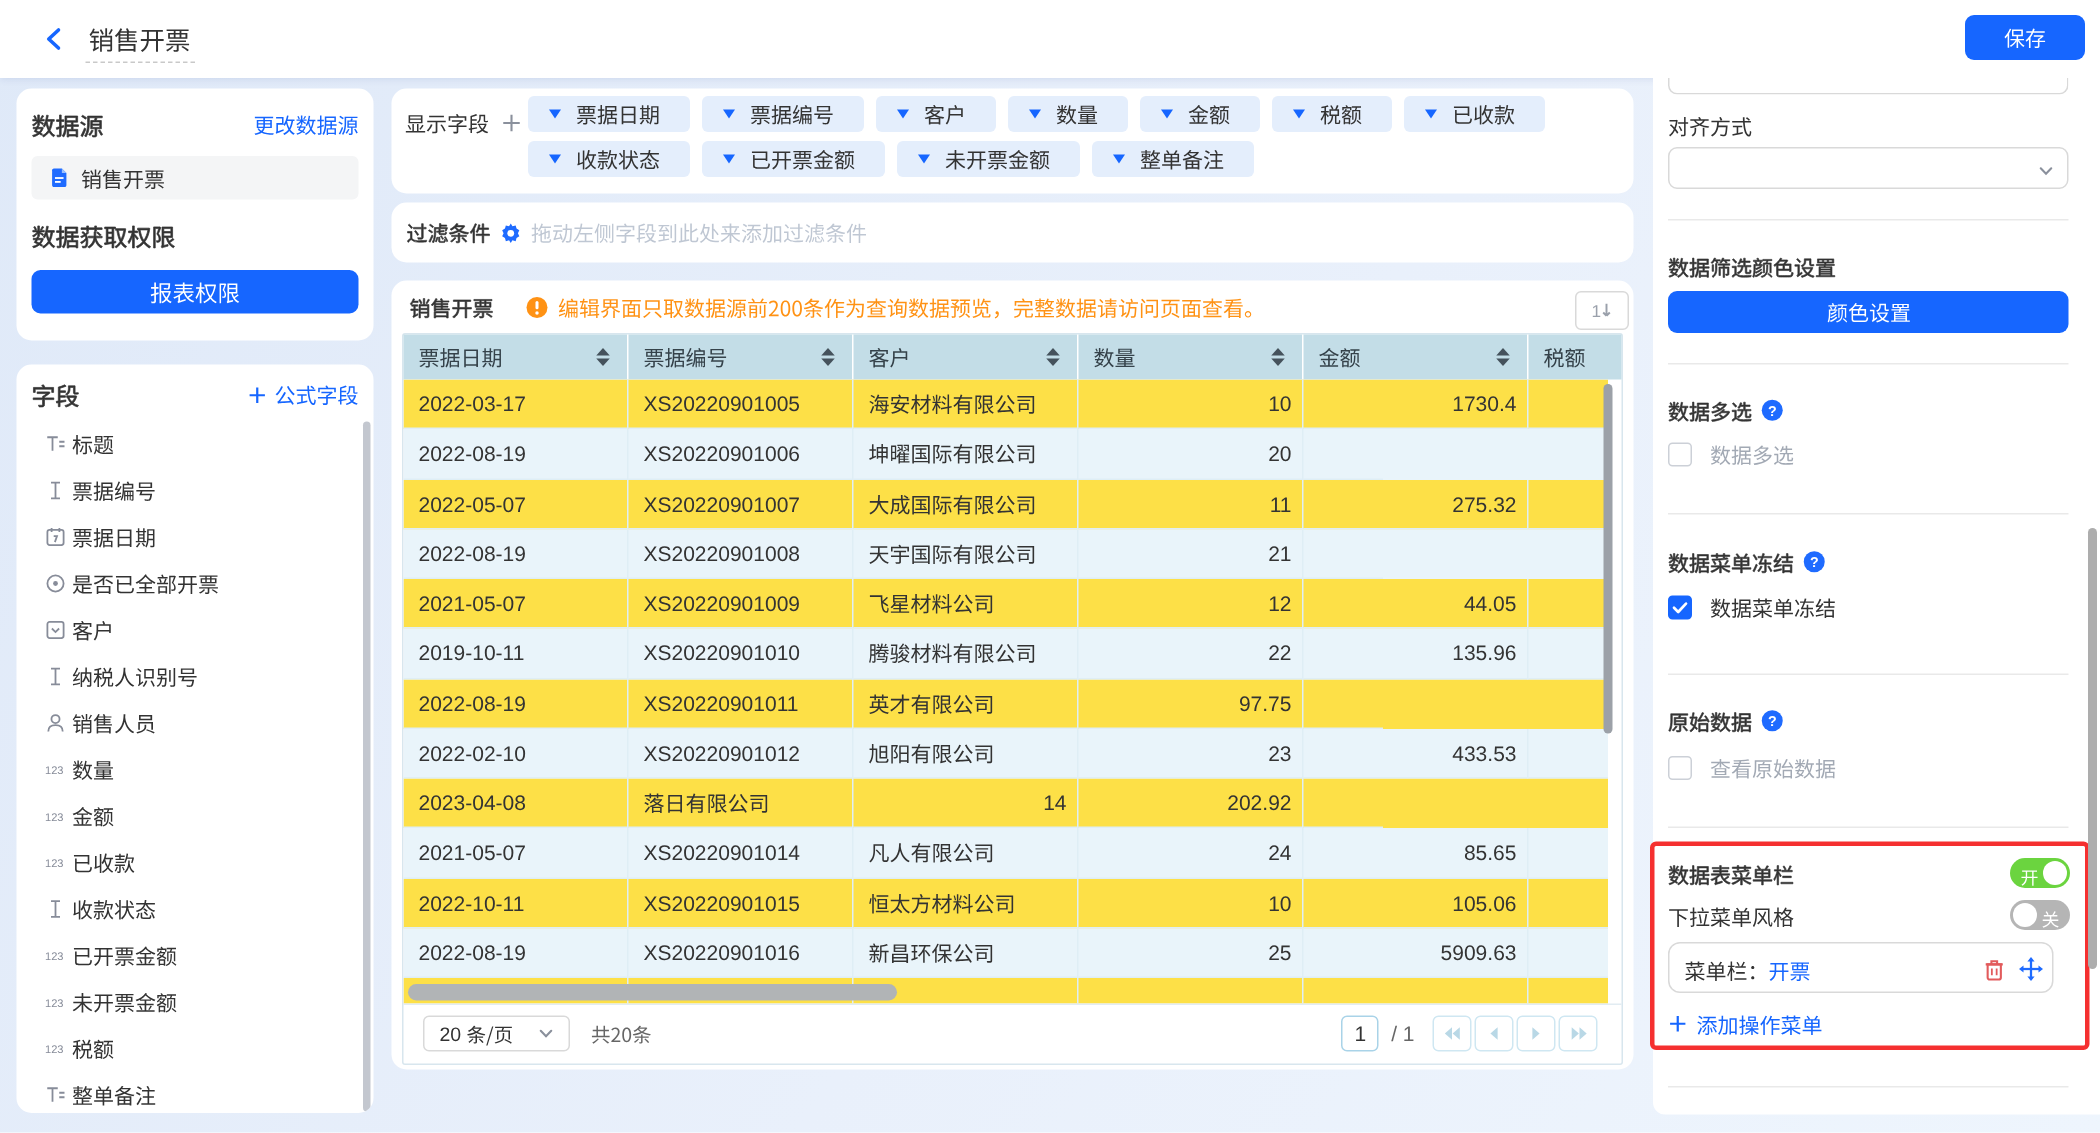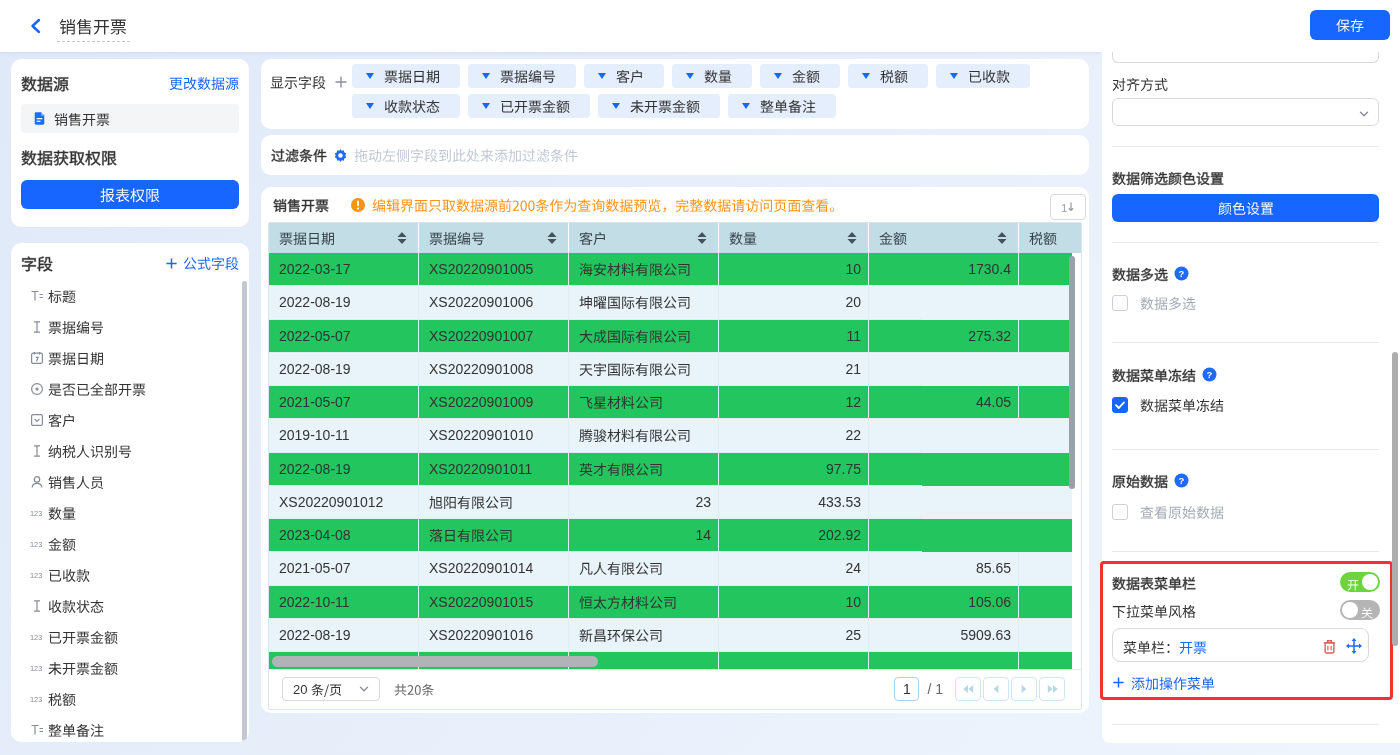--- a/index.html
+++ b/index.html
@@ -7,21 +7,21 @@
 svg.t {display:inline-block}
 .topbar {position:absolute;left:0;top:0;width:1400px;height:52px;background:#fff;box-shadow:0 1px 4px rgba(80,110,170,.12)}
 .card {position:absolute;background:#fff;border-radius:10px}
 .row {display:flex;align-items:center}
 .fitem {display:flex;align-items:center;height:31px;padding-left:19px}
 .fic {width:14px;margin-right:4px;display:flex;align-items:center;justify-content:flex-start;flex:none}
 .chip {display:flex;align-items:center;height:24px;padding:0 20px 0 14px;background:#e4eefc;border-radius:4px;margin-right:8px;margin-bottom:6px}
 .chip > span {margin-right:10px}
 .hc {display:flex;align-items:center;height:30px;padding:0 8px 0 10px;border-right:1px solid #fff;position:relative}
 .hsort {position:absolute;right:10px;top:8px}
-.tr {display:flex;height:33.25px;background:#22c55e;width:803px}
+.tr {display:flex;height:33.25px;background:#fde047;width:803px}
 .tr.alt {background:#e9f4fa}
 .td {display:flex;align-items:center;height:100%;padding:0 10px;border-right:1px solid #dfeef5;border-bottom:1px solid #dfeef5;font-size:14px;color:#333;overflow:hidden;white-space:nowrap}
 .td.num {justify-content:flex-end;padding-right:7px}
 .btn {display:flex;align-items:center;justify-content:center;background:#1666ff;color:#fff;border-radius:6px}
 .divider {position:absolute;left:10px;right:21px;height:1px;background:#e9e9e9}
 .cb {width:16px;height:16px;border:1px solid #ccd0d7;border-radius:3px;background:#fff;margin-right:12px;flex:none}
 .cb.on {background:#1666ff;border-color:#1666ff;display:flex;align-items:center;justify-content:center}
 .navbtn {width:26px;height:24px;border:1px solid #cfe7f2;border-radius:4px;display:flex;align-items:center;justify-content:center;margin-left:2px}
 </style></head>
 <body>
@@ -896,20 +896,21 @@
                   <use href="#g6599" x="3000"></use>
                   <use href="#g6709" x="4000"></use>
                   <use href="#g9650" x="5000"></use>
                   <use href="#g516c" x="6000"></use>
                   <use href="#g53f8" x="7000"></use>
                 </g>
               </g>
             </svg>
           </div>
           <div class="td num" style="width:150px">22</div>
+          <div class="td num" style="width:150px">135.96</div>
           <div class="td" style="width:53px;border-right:none"></div>
         </div>
         <div class="tr ">
           <div class="td" style="width:150px">2022-08-19</div>
           <div class="td" style="width:150px">XS20220901011</div>
           <div class="td" style="width:150px">
             <svg class="t" style="vertical-align:middle;" width="84.0" height="19.9" viewBox="0 -1130 6000 1420">
               <g transform="scale(1,-1)">
                 <g fill="#333">
                   <use href="#g82f1" x="0"></use>
@@ -919,20 +920,21 @@
                   <use href="#g516c" x="4000"></use>
                   <use href="#g53f8" x="5000"></use>
                 </g>
               </g>
             </svg>
           </div>
           <div class="td num" style="width:150px">97.75</div>
           <div class="td" style="width:53px;border-right:none"></div>
         </div>
         <div class="tr alt">
+          <div class="td" style="width:150px">2022-02-10</div>
           <div class="td" style="width:150px">XS20220901012</div>
           <div class="td" style="width:150px">
             <svg class="t" style="vertical-align:middle;" width="84.0" height="19.9" viewBox="0 -1130 6000 1420">
               <g transform="scale(1,-1)">
                 <g fill="#333">
                   <use href="#g65ed" x="0"></use>
                   <use href="#g9633" x="1000"></use>
                   <use href="#g6709" x="2000"></use>
                   <use href="#g9650" x="3000"></use>
                   <use href="#g516c" x="4000"></use>

